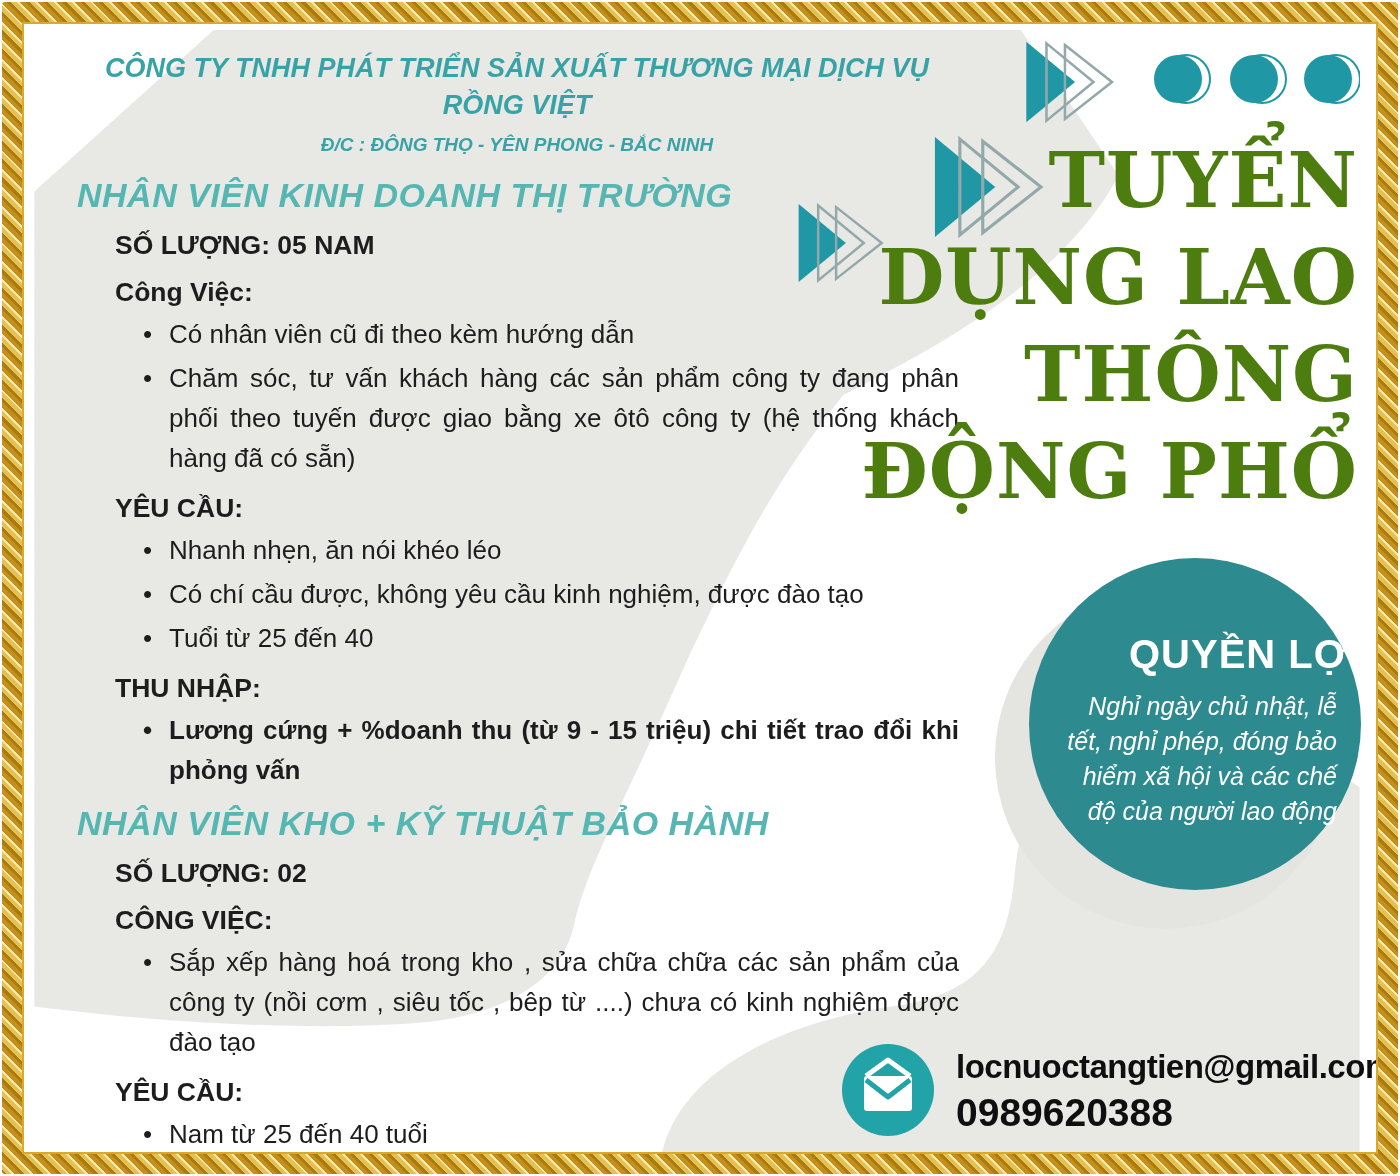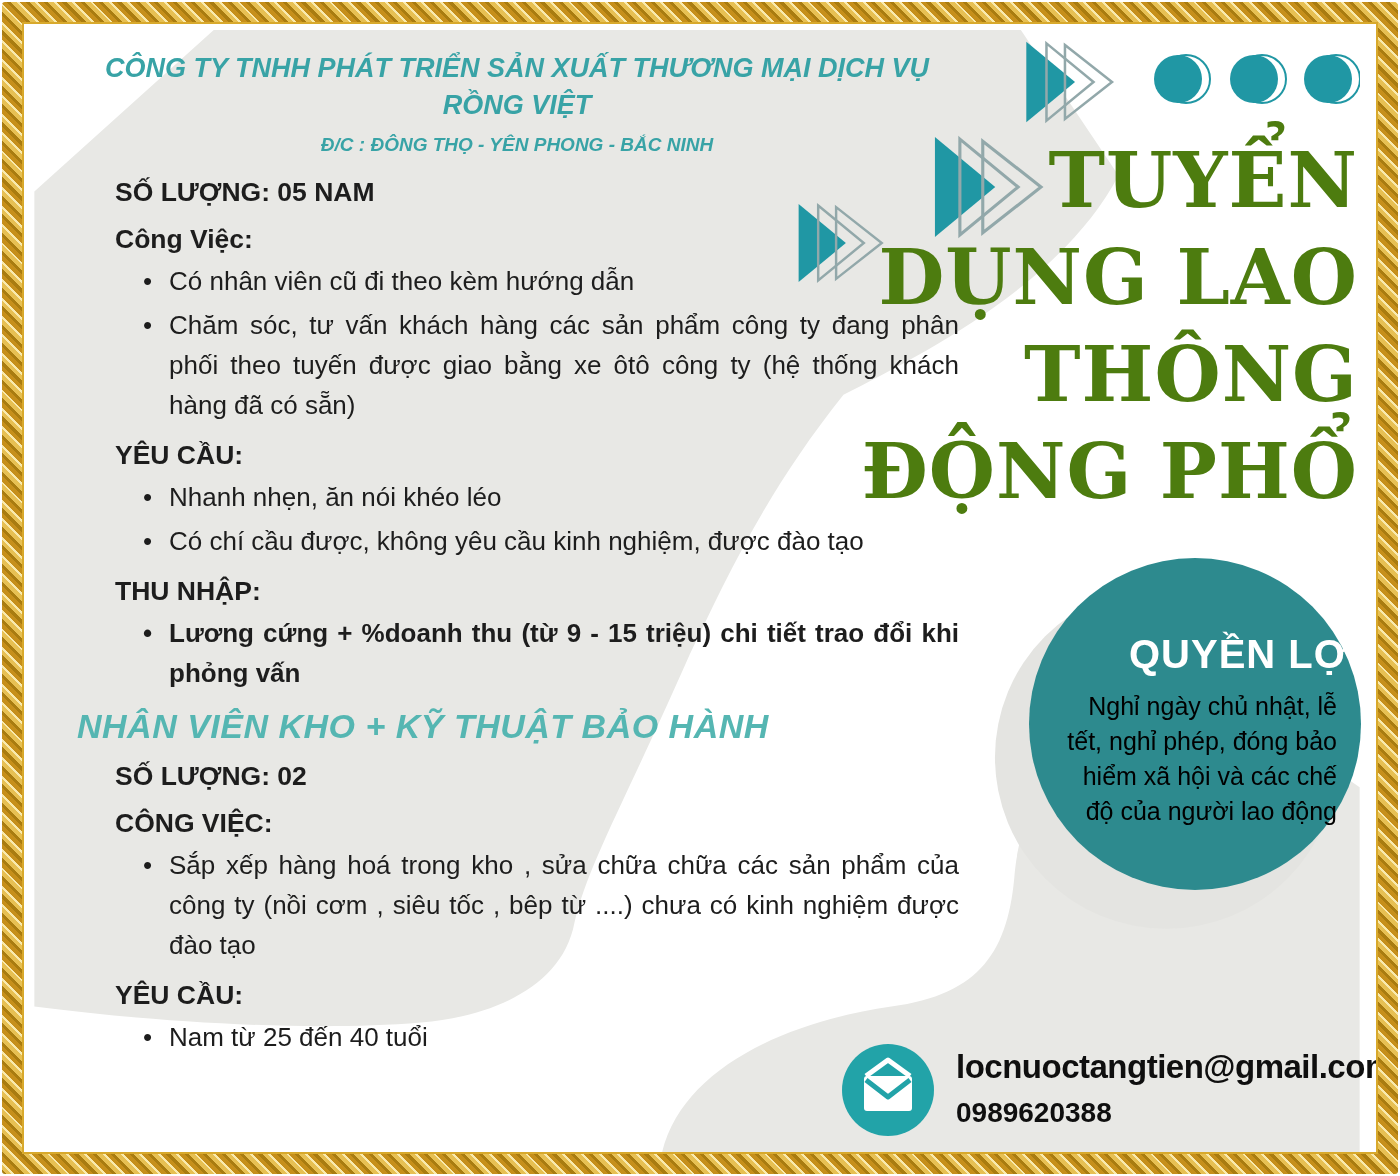--- a/index.html
+++ b/index.html
@@ -50,27 +50,27 @@
     position:absolute; top:108px; right:18px; width:520px; text-align:right;
     font-family:"DejaVu Serif","Liberation Serif",serif; font-weight:700;
     font-size:76px; line-height:97px; color:#4d7c0f; letter-spacing:1px;
   }
   .benefit-circle {
     position:absolute; left:1005px; top:534px; width:332px; height:332px;
     border-radius:50%; background:#2d8a8e; text-align:right; color:#ffffff;
   }
   .benefit-title { margin-top:74px; font-size:40px; font-weight:700; letter-spacing:1px; }
   .benefit-text {
-    margin:12px auto 0; width:284px; font-size:25px; line-height:35px; color:#000000;
+    margin:12px auto 0; width:284px; font-size:25px; line-height:35px; color:#ffffff;font-style:italic;
   }
   .contact { position:absolute; left:818px; top:1020px; display:flex; gap:22px; align-items:flex-start; }
   .contact-icon-wrap { width:92px; height:92px; flex:0 0 auto; }
   .contact-lines { font-weight:700; color:#0f0f0f; }
   .contact-email { font-size:33px; line-height:46px; letter-spacing:-0.5px; }
-  .contact-phone { font-size:28px; line-height:46px; }
+  .contact-phone { font-size:39px; line-height:46px; }
 </style>
 </head>
 <body>
 
 <div>
   <div class="gold-band"></div>
 
   <div class="content">
 
     <svg class="bg-svg" viewBox="0 0 1356 1132" aria-hidden="true">
@@ -87,31 +87,33 @@
                C 1000,790 1030,744 1080,724
                C 1160,694 1262,710 1340,766
                L 1340,1132 Z" fill="#e8e8e5"></path>
       <circle cx="1146" cy="736" r="172" fill="#e4e4e1"></circle>
     </svg>
 
     <div class="left-col">
       <div class="company">CÔNG TY TNHH PHÁT TRIỂN SẢN XUẤT THƯƠNG MẠI DỊCH VỤ RỒNG VIỆT</div>
       <div class="address">Đ/C : ĐÔNG THỌ - YÊN PHONG - BẮC NINH</div>
 
+      <div class="job-title">NHÂN VIÊN KINH DOANH THỊ TRƯỜNG</div>
       <div class="job-body">
         <div class="label">SỐ LƯỢNG: 05 NAM</div>
         <div class="label">Công Việc:</div>
         <ul class="blist">
           <li><span>Có nhân viên cũ đi theo kèm hướng dẫn</span></li>
           <li><span>Chăm sóc, tư vấn khách hàng các sản phẩm công ty đang phân phối theo tuyến được giao bằng xe ôtô công ty (hệ thống khách hàng đã có sẵn)</span></li>
         </ul>
         <div class="label">YÊU CẦU:</div>
         <ul class="blist">
           <li><span>Nhanh nhẹn, ăn nói khéo léo</span></li>
           <li><span>Có chí cầu được, không yêu cầu kinh nghiệm, được đào tạo</span></li>
+          <li><span>Tuổi từ 25 đến 40</span></li>
         </ul>
         <div class="label">THU NHẬP:</div>
         <ul class="blist boldlist">
           <li><span>Lương cứng + %doanh thu (từ 9 - 15 triệu) chi tiết trao đổi khi phỏng vấn</span></li>
         </ul>
       </div>
 
       <div class="job-title">NHÂN VIÊN KHO + KỸ THUẬT BẢO HÀNH</div>
       <div class="job-body">
         <div class="label">SỐ LƯỢNG: 02</div>

